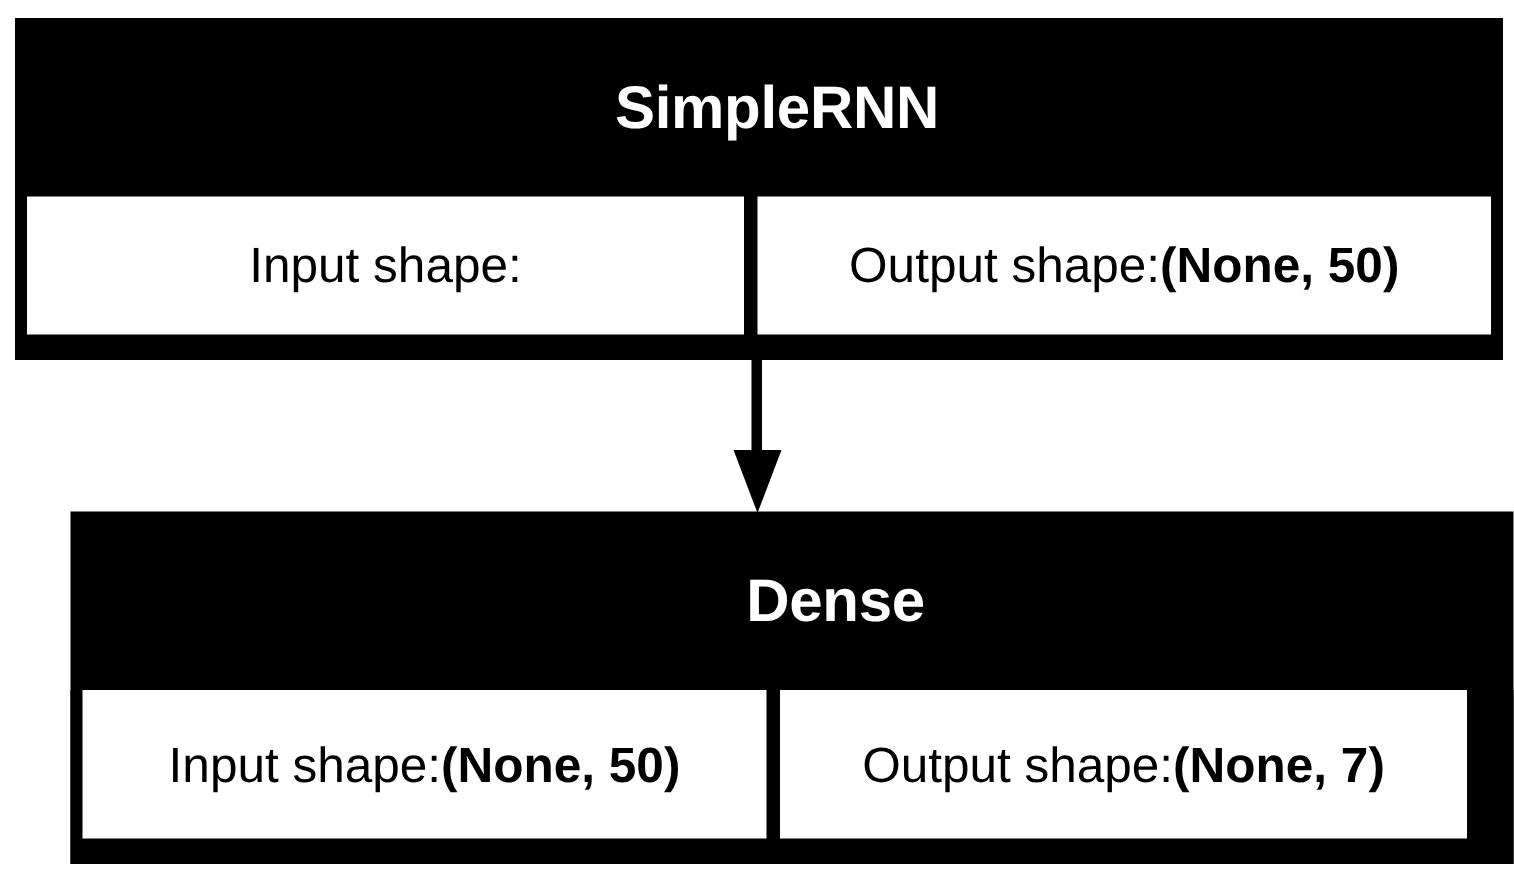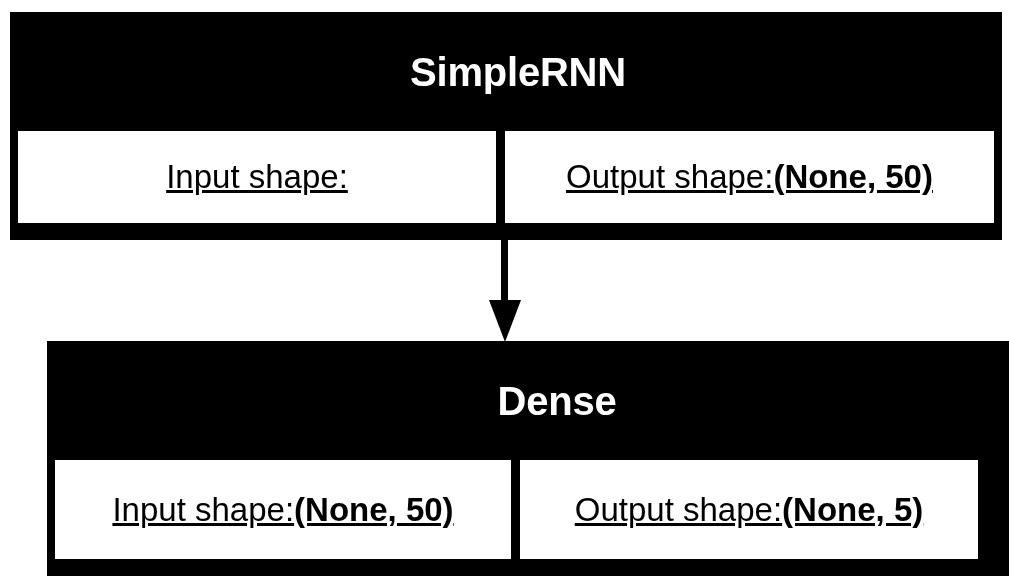--- a/index.html
+++ b/index.html
@@ -53,21 +53,20 @@
 
   .shape-cell {
     background: #ffffff;
     color: #000000;
     display: flex;
     align-items: center;
     justify-content: center;
     box-sizing: border-box;
     white-space: nowrap;
     overflow: hidden;
-    text-decoration: underline;
   }
 
   .shape-label {
     font-weight: normal;
   }
   .shape-value {
     font-weight: bold;
   }
 
   
@@ -150,18 +149,18 @@
 
   <div class="layer-node" id="node-dense">
     <div class="node-title">Dense</div>
     <div class="node-shapes">
       <div class="shape-cell cell-input">
         <span class="shape-label">Input shape: </span>
           <span class="shape-value">(None, 50)</span>
       </div>
       <div class="shape-cell cell-output">
         <span class="shape-label">Output shape: </span>
-          <span class="shape-value">(None, 5)</span>
+          <span class="shape-value">(None, 7)</span>
       </div>
     </div>
   </div>
 
 </div>
 
 </body></html>

